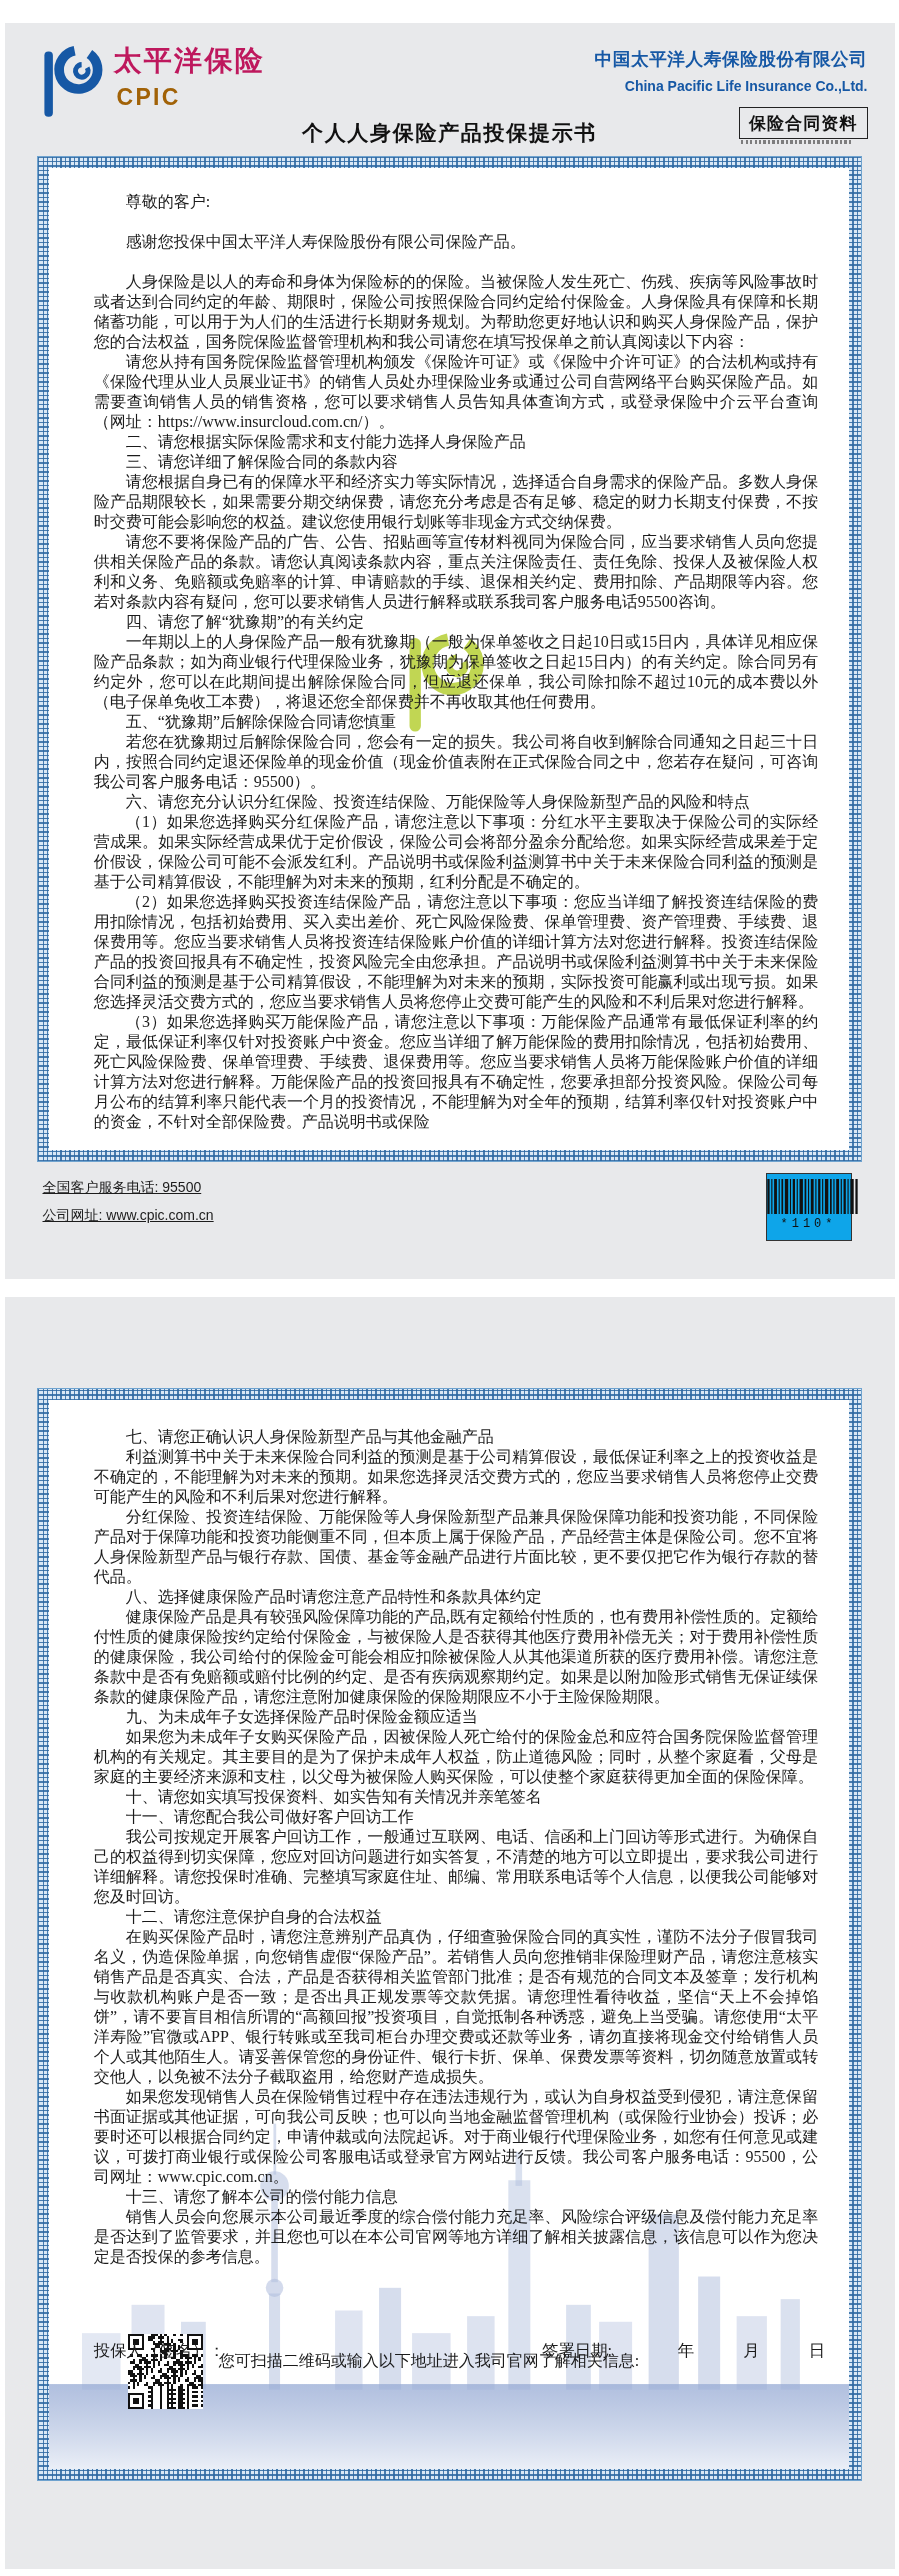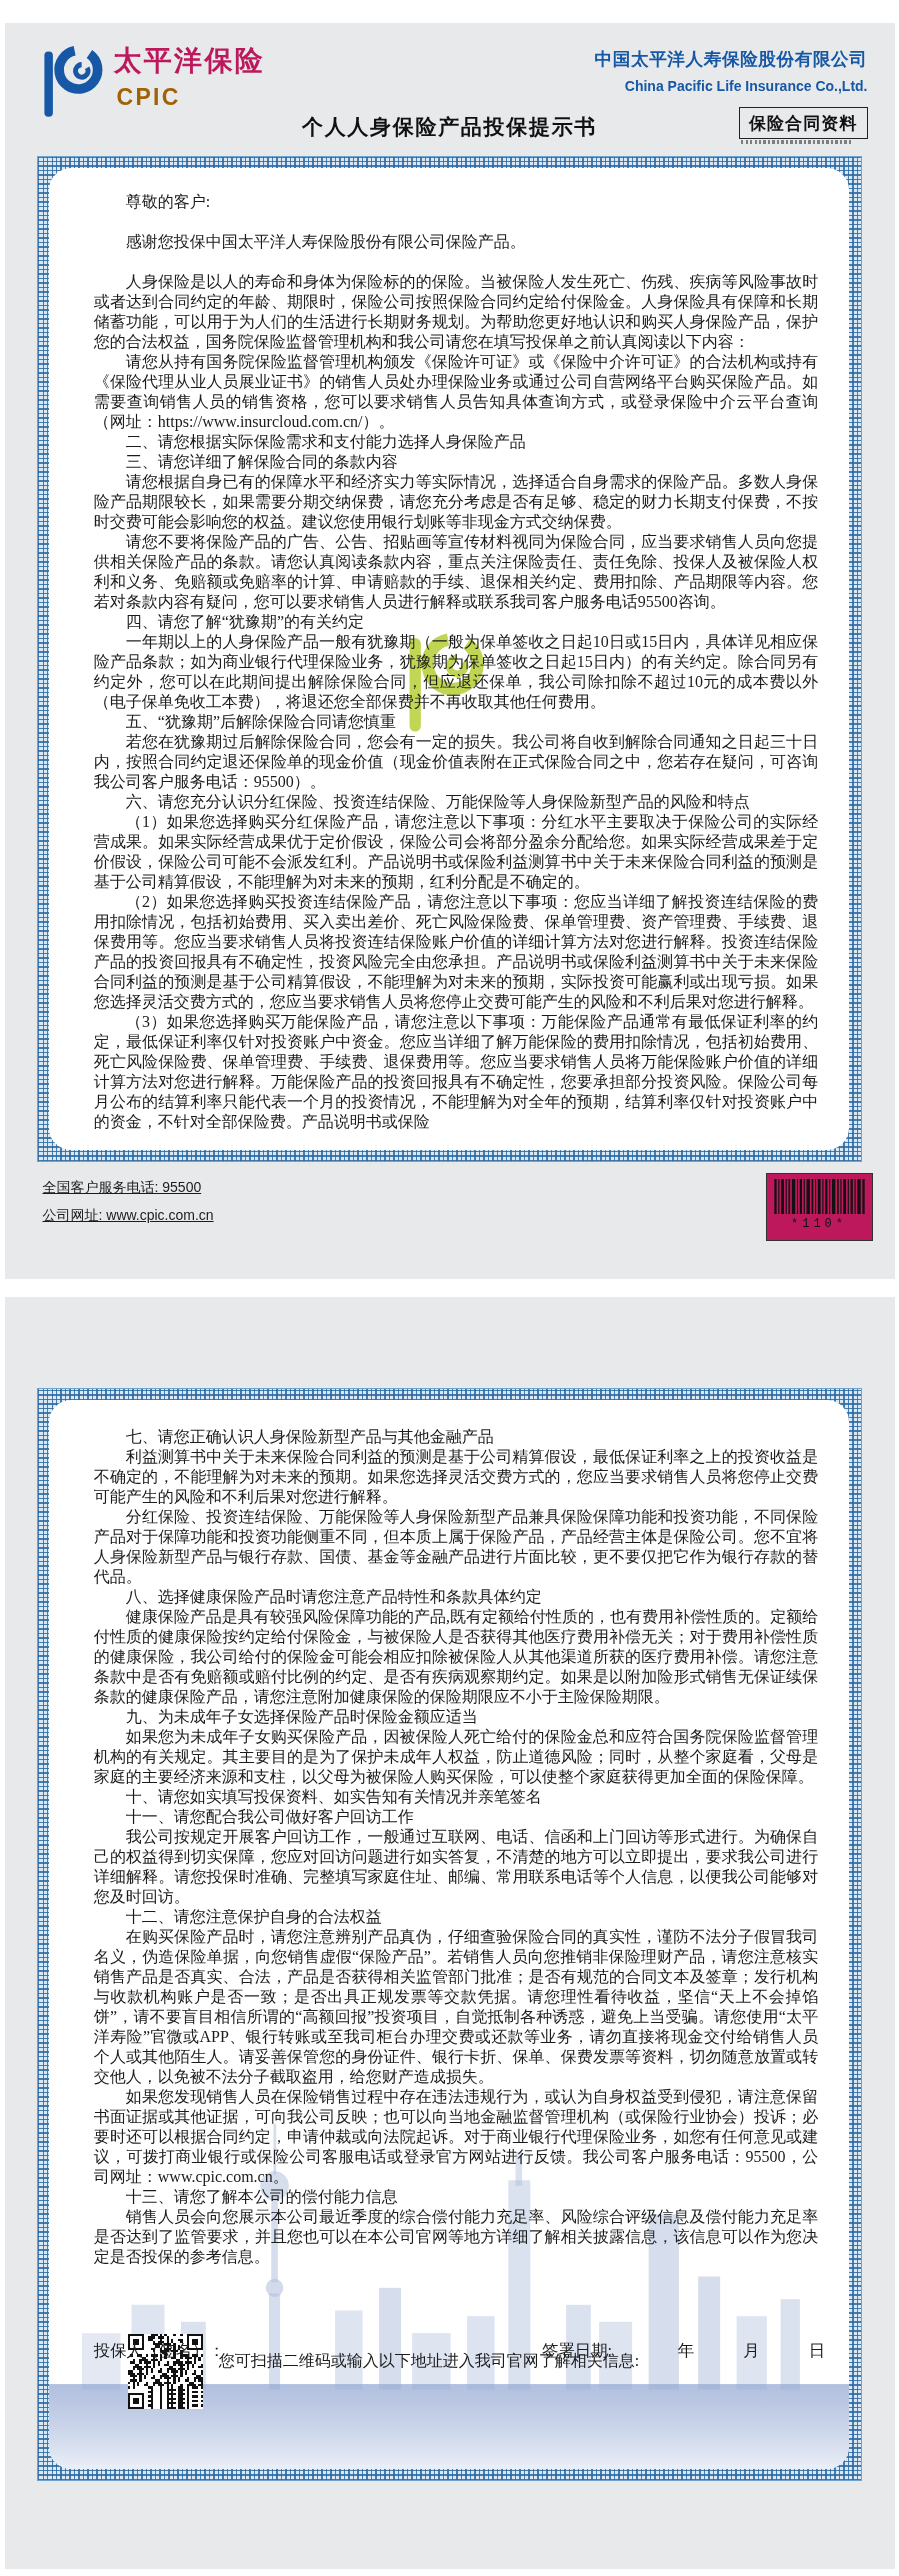--- a/index.html
+++ b/index.html
@@ -17,55 +17,55 @@
   .logo-mark{position:absolute;left:36px;top:17px;}
   .logo-cn{position:absolute;left:109px;top:19px;font-family:Liberation Serif, serif;
     font-weight:bold;font-size:28px;color:#be185d;letter-spacing:2.3px;}
   .logo-en{position:absolute;left:112px;top:61px;font-family:"Liberation Sans","DejaVu Sans",sans-serif;
     font-weight:bold;font-size:23px;color:#a16207;letter-spacing:2.3px;}
   .company-block{position:absolute;right:27px;top:24px;text-align:right;color:#1658a5;
     font-family:"Liberation Sans","DejaVu Sans",sans-serif;}
   .company-cn{font-size:17.6px;font-weight:600;letter-spacing:0.6px;}
   .company-en{font-size:14px;font-weight:bold;margin-top:6.8px;}
   .title-row{position:absolute;top:90px;left:0;width:100%;}
-  .doc-title{margin:0;text-align:center;font-family:Liberation Serif, serif;
+  .doc-title{margin:6px;text-align:center;font-family:Liberation Serif, serif;
     font-weight:bold;font-size:21px;color:#111;letter-spacing:1.7px;}
   .stamp{position:absolute;right:27px;top:-5.7px;border:1.1px solid #222;background:transparent;
     padding:3.4px 9px;font-family:"Liberation Sans","DejaVu Sans",sans-serif;
     font-weight:600;font-size:17px;color:#111;letter-spacing:1.1px;}
   .stamp-micro{position:absolute;right:42px;top:27px;width:112px;height:4px;opacity:.65;
     background:repeating-linear-gradient(90deg,#444 0 2.3px,transparent 2.3px 4.5px);}
 
   
   .frame{position:absolute;left:32px;width:825px;box-sizing:border-box;padding:11.3px;
     border:1.1px solid #6fa3cf;
     background-color:#d9e8f6;
     background-image:
       repeating-linear-gradient(90deg,rgba(45,104,162,.85) 0 1.1px,transparent 1.1px 4.5px),
       repeating-linear-gradient(0deg,rgba(45,104,162,.85) 0 1.1px,transparent 1.1px 4.5px);
   }
   #frame1{top:133px;height:1006px;}
   #frame2{top:91px;height:1093px;}
-  .frame-inner{position:relative;background:#ffffff;width:100%;height:100%;box-sizing:border-box;overflow:hidden;border-radius:22px;}
+  .frame-inner{position:relative;background:#ffffff;width:100%;height:100%;box-sizing:border-box;overflow:hidden;}
 
   .content{position:relative;z-index:2;padding:24px 31px 0 45px;font-size:16px;line-height:20px;text-align:justify;}
   #page2 .content{padding-top:27px;}
   .para{margin:0;text-indent:2em;}
   .para.noindent{text-indent:2em;}
   .para.blank{height:20px;}
   .para.head{text-indent:2em;}
 
   
   .watermark{position:absolute;left:356px;top:454px;z-index:1;}
 
   
   .footer{position:absolute;left:38px;top:1156px;font-family:"Liberation Sans","DejaVu Sans",sans-serif;
     font-size:14px;color:#1c1c1c;}
   .footer div{margin-bottom:9.6px;text-decoration:underline;}
-  .barcode{position:absolute;left:761px;top:1150px;width:107px;height:68px;background:#be185d;
+  .barcode{position:absolute;left:761px;top:1150px;width:86px;height:68px;background:#0ea5e9;
     border:1.1px solid #333;box-sizing:border-box;text-align:center;}
   .barcode svg{margin-top:5.1px;}
   .barcode-label{font-family:"Liberation Mono","DejaVu Sans Mono",monospace;font-size:12px;
     letter-spacing:4px;color:#111;margin-top:0.6px;}
 
   
   .skyline{position:absolute;left:0;bottom:0;width:100%;height:351px;z-index:0;}
   .qr-row{position:relative;z-index:2;display:flex;align-items:flex-start;margin:67px 0 0 79px;}
   .qr-box{width:75px;height:75px;background:#fff;flex:0 0 auto;}
   .qr-text{margin-left:16px;padding-top:14.7px;font-size:16px;line-height:24px;}

